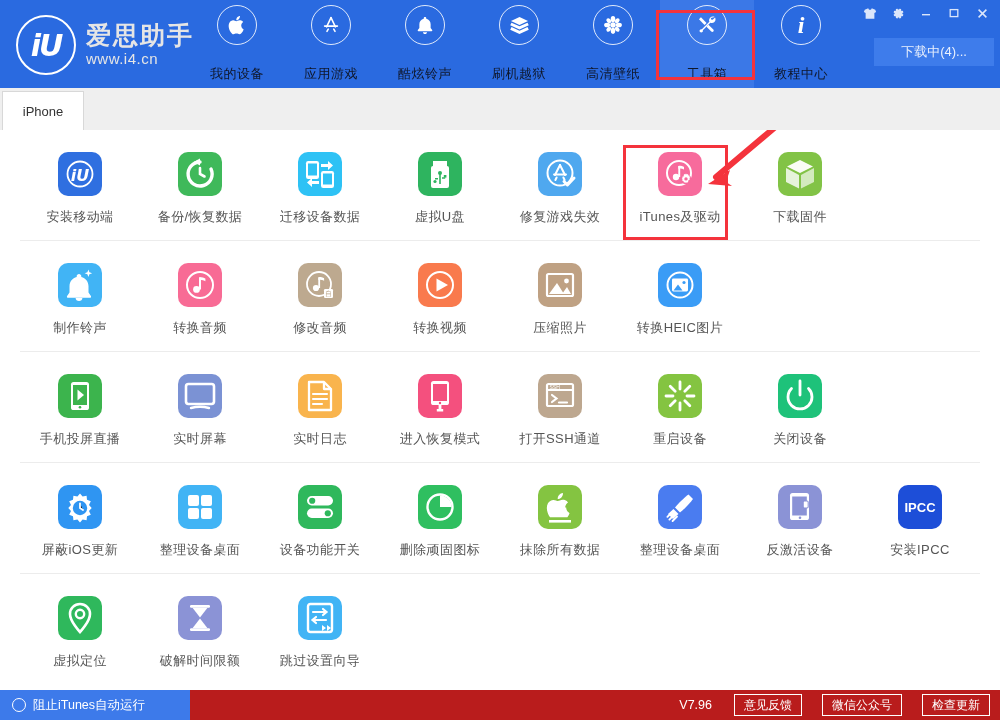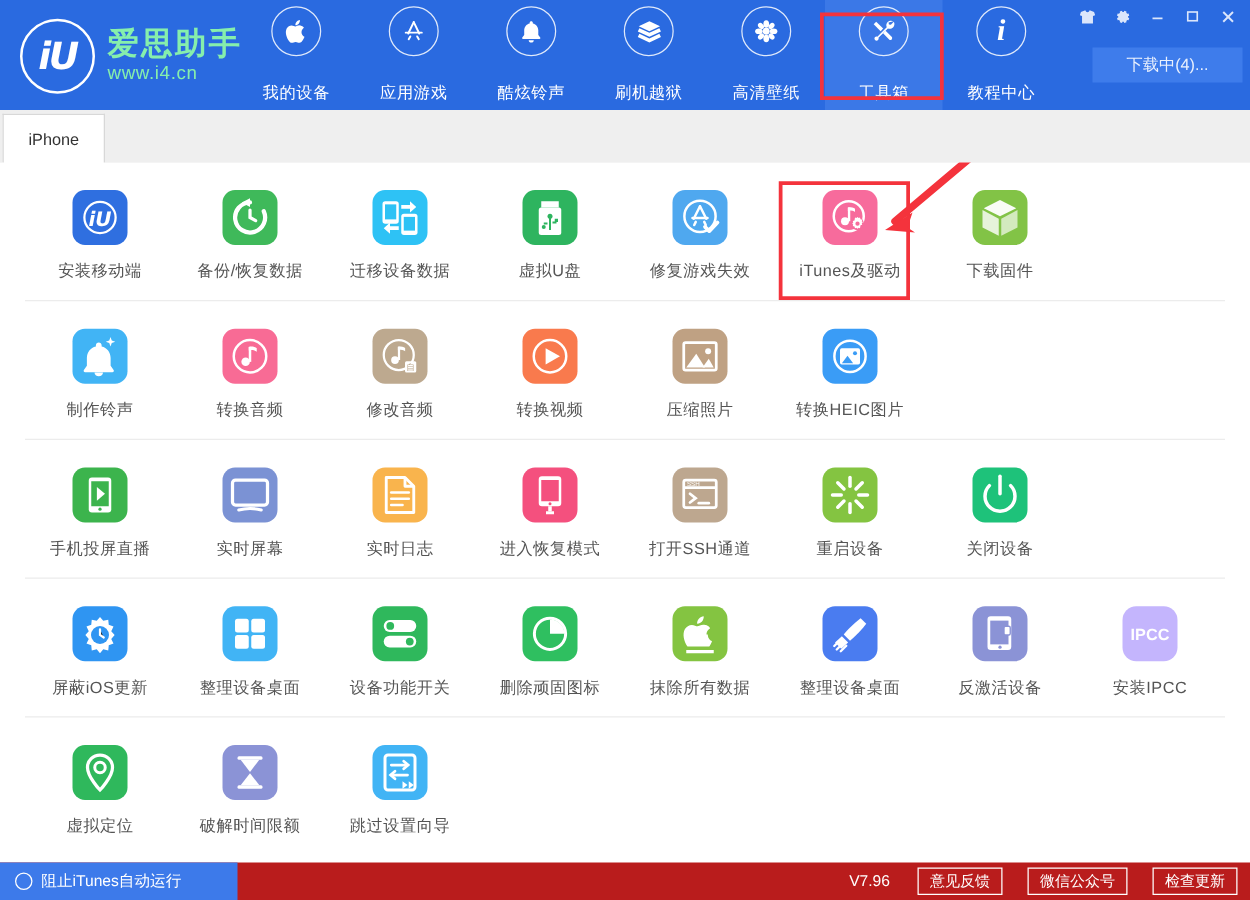--- a/index.html
+++ b/index.html
@@ -21,42 +21,42 @@
     display:flex;align-items:center;
   }
   .logo-mark{
     width:56px;height:56px;border-radius:50%;
     border:2.5px solid #ffffff;
     display:flex;align-items:center;justify-content:center;
     color:#fff;font-size:30px;font-weight:bold;font-style:italic;
     letter-spacing:-2px;
     font-family:"DejaVu Sans",sans-serif;
   }
-  .logo-text{margin-left:10px;color:#86efac;}
+  .logo-text{margin-left:10px;color:#e5e5e5;}
   .logo-cn{font-size:25px;font-weight:bold;letter-spacing:2px;line-height:1.1;}
   .logo-url{font-size:15px;letter-spacing:.5px;line-height:1.3;}
 
   .navbar{
     position:absolute;left:190px;top:0;height:88px;
     display:flex;align-items:center;
   }
   .nav-item{
     width:94px;height:88px;
     display:flex;flex-direction:column;align-items:center;justify-content:center;
     cursor:pointer;position:relative;
   }
   .nav-item.active{background:#3b78e7;}
   .nav-circle{
     width:38px;height:38px;border-radius:50%;
     border:1.6px solid rgba(255,255,255,.85);
     display:flex;align-items:center;justify-content:center;
     color:#fff;
   }
   .nav-label{
-    margin-top:20px;color:#ffffff;font-size:13px;letter-spacing:.5px;
+    margin-top:20px;color:#0f172a;font-size:13px;letter-spacing:.5px;
   }
   .nav-highlight{
     position:absolute;left:656px;top:10px;width:99px;height:70px;
     border:3px solid #f4333c;box-sizing:border-box;pointer-events:none;
   }
 
   
   .winbtns{
     position:absolute;right:4px;top:0;height:26px;
     display:flex;align-items:center;
@@ -657,21 +657,21 @@
               <rect x="12" y="8" width="19" height="27" rx="2.6" fill="#fff"></rect>
               <rect x="14.2" y="11.5" width="14.6" height="19" fill="#8b93d6"></rect>
               <circle cx="22" cy="32.7" r="1.3" fill="#8b93d6"></circle>
               <rect x="25.2" y="16" width="5" height="7" rx="1.2" fill="#fff" stroke="#8b93d6" stroke-width="1.1"></rect>
             </svg>
         </div>
         <div class="tile-label">反激活设备</div>
       </div>
 
       <div class="tile">
-        <div class="tile-icon" style="background:#c4b5fd;border-radius:11px;">
+        <div class="tile-icon" style="background:#1d4ed8;">
           <svg width="44" height="44" viewBox="0 0 44 44">
               <text x="22" y="27" font-family="Liberation Sans, sans-serif" font-size="13" font-weight="bold" fill="#fff" text-anchor="middle">IPCC</text>
             </svg>
         </div>
         <div class="tile-label">安装IPCC</div>
       </div>
     </div>
 
     <div class="row last">
       <div class="tile">

